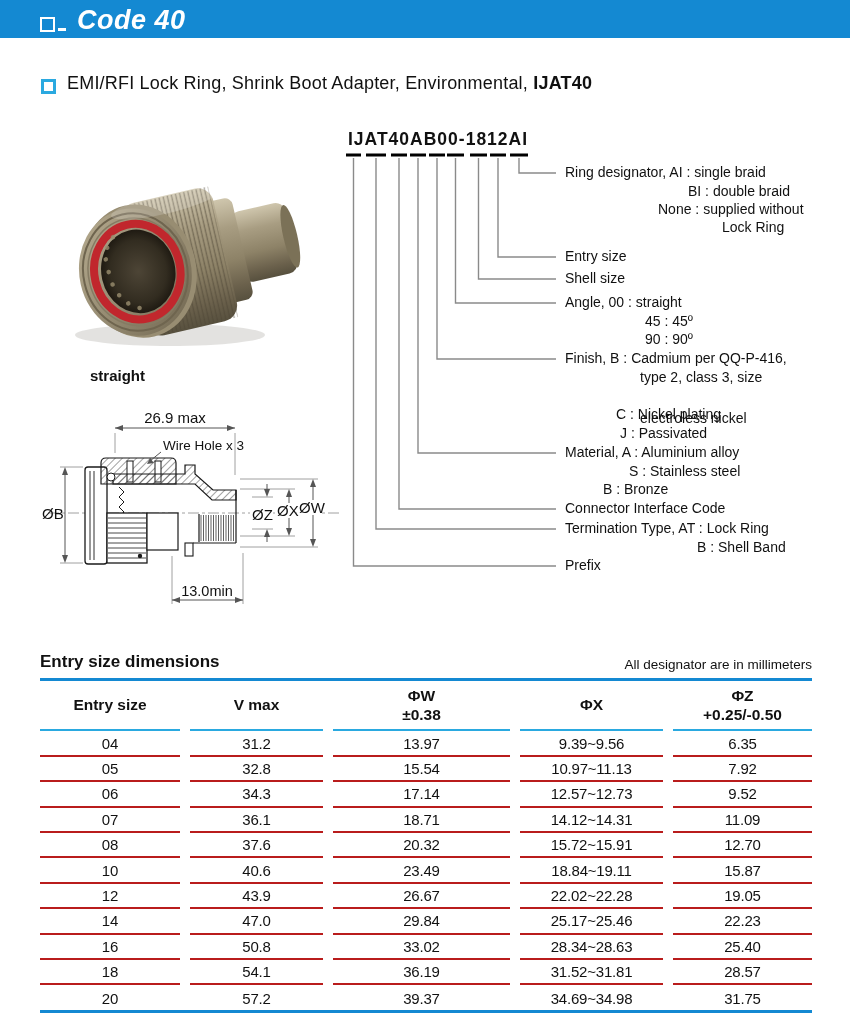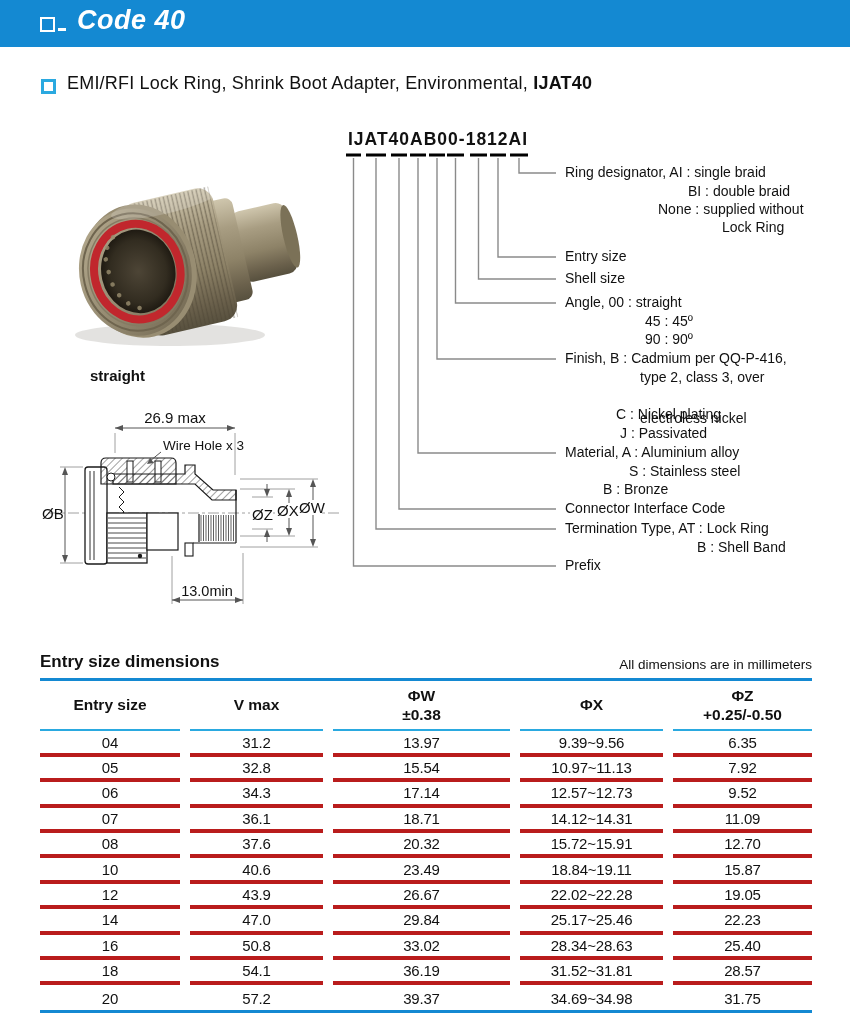--- a/index.html
+++ b/index.html
@@ -1,20 +1,20 @@
 <!DOCTYPE html>
 <html><head>
 <meta charset="utf-8">
 <style>
   html,body{margin:0;padding:0}
   body{width:850px;height:1033px;position:relative;background:#fff;color:#111;
        font-family:"Liberation Sans",sans-serif;overflow:hidden}
   .abs{position:absolute}
   
-  .banner{left:0;top:0;width:850px;height:47px;background:#1489d2}
+  .banner{left:0;top:0;width:850px;height:38px;background:#1489d2}
   .banner-sq{left:40px;top:17px;width:11px;height:11px;border:2.5px solid #fff}
   .banner-us{left:58px;top:28px;width:8px;height:2.5px;background:#fff}
   .banner-title{left:77px;top:5px;font-size:27px;font-weight:bold;font-style:italic;color:#fff;letter-spacing:.5px}
   
   .sub-sq{left:41px;top:79px;width:9px;height:9px;border:3px solid #2aa9e0}
   .subtitle{left:67px;top:73px;font-size:18px;letter-spacing:.2px;white-space:nowrap}
   .subtitle b{font-weight:bold}
   
   .caption{left:90px;top:367px;width:220px;font-size:15px;font-weight:600}
   
@@ -24,21 +24,21 @@
   .tbl-title{left:40px;top:652px;font-size:17px;font-weight:bold}
   .tbl-note{right:38px;top:657px;font-size:13.5px}
   .rule{left:40px;width:772px;height:3px;background:#1489d2}
   .tgrid{left:40px;width:772px;display:grid;grid-template-columns:140px 133px 177px 143px 139px;column-gap:10px}
   .thead{top:681px}
   .thead .hcell{height:48px;display:flex;flex-direction:column;align-items:center;justify-content:center;
      font-size:15.5px;font-weight:bold;line-height:1.25;border-bottom:2.5px solid #2aa9e0;text-align:center}
   .tbody{top:731.5px;display:block}
   .trow{display:grid;grid-template-columns:140px 133px 177px 143px 139px;column-gap:10px;height:25.4px}
   .trow .tcell{display:flex;align-items:center;justify-content:center;font-size:15px;letter-spacing:-.2px;
-     border-bottom:4px solid #b91c1c}
+     border-bottom:2px solid #b91c1c}
   .trow.last .tcell{border-bottom:none}
   svg{position:absolute;display:block}
   text{font-family:"Liberation Sans",sans-serif;fill:#111}
 </style>
 </head>
 <body>
 
 <div class="abs banner">
   <div class="abs banner-sq"></div>
   <div class="abs banner-us"></div>
@@ -186,34 +186,34 @@
 <div class="bl" style="left:565px;top:165px">Ring designator,  AI : single braid</div>
 <div class="bl" style="left:688px;top:184px">BI : double braid</div>
 <div class="bl" style="left:658px;top:202px">None : supplied without</div>
 <div class="bl" style="left:722px;top:220px">Lock Ring</div>
 <div class="bl" style="left:565px;top:249px">Entry size</div>
 <div class="bl" style="left:565px;top:271px">Shell size</div>
 <div class="bl" style="left:565px;top:295px">Angle, 00 : straight</div>
 <div class="bl" style="left:645px;top:314px">45 : 45º</div>
 <div class="bl" style="left:645px;top:332px">90 : 90º</div>
 <div class="bl" style="left:565px;top:351px">Finish, B : Cadmium per QQ-P-416,</div>
-<div class="bl" style="left:640px;top:370px">type 2, class 3, over</div>
+<div class="bl" style="left:640px;top:370px">type 2, class 3, size</div>
 <div class="bl" style="left:640px;top:411px">electroless nickel</div>
 <div class="bl" style="left:616px;top:407px">C : Nickel plating</div>
 <div class="bl" style="left:620px;top:426px">J :  Passivated</div>
 <div class="bl" style="left:565px;top:445px">Material, A : Aluminium alloy</div>
 <div class="bl" style="left:629px;top:464px">S : Stainless steel</div>
 <div class="bl" style="left:603px;top:482px">B : Bronze</div>
 <div class="bl" style="left:565px;top:501px">Connector Interface Code</div>
 <div class="bl" style="left:565px;top:521px">Termination Type, AT : Lock Ring</div>
 <div class="bl" style="left:697px;top:540px">B   : Shell Band</div>
 <div class="bl" style="left:565px;top:558px">Prefix</div>
 
 <div class="abs tbl-title">Entry size dimensions</div>
-<div class="abs tbl-note">All dimensions are in millimeters</div>
+<div class="abs tbl-note">All designator are in millimeters</div>
 <div class="abs rule" style="top:678px"></div>
 <div class="abs tgrid thead">
     <div class="hcell">
       <div>Entry size</div>
     </div>
     <div class="hcell">
       <div>V max</div>
     </div>
     <div class="hcell">
       <div>ΦW</div>

